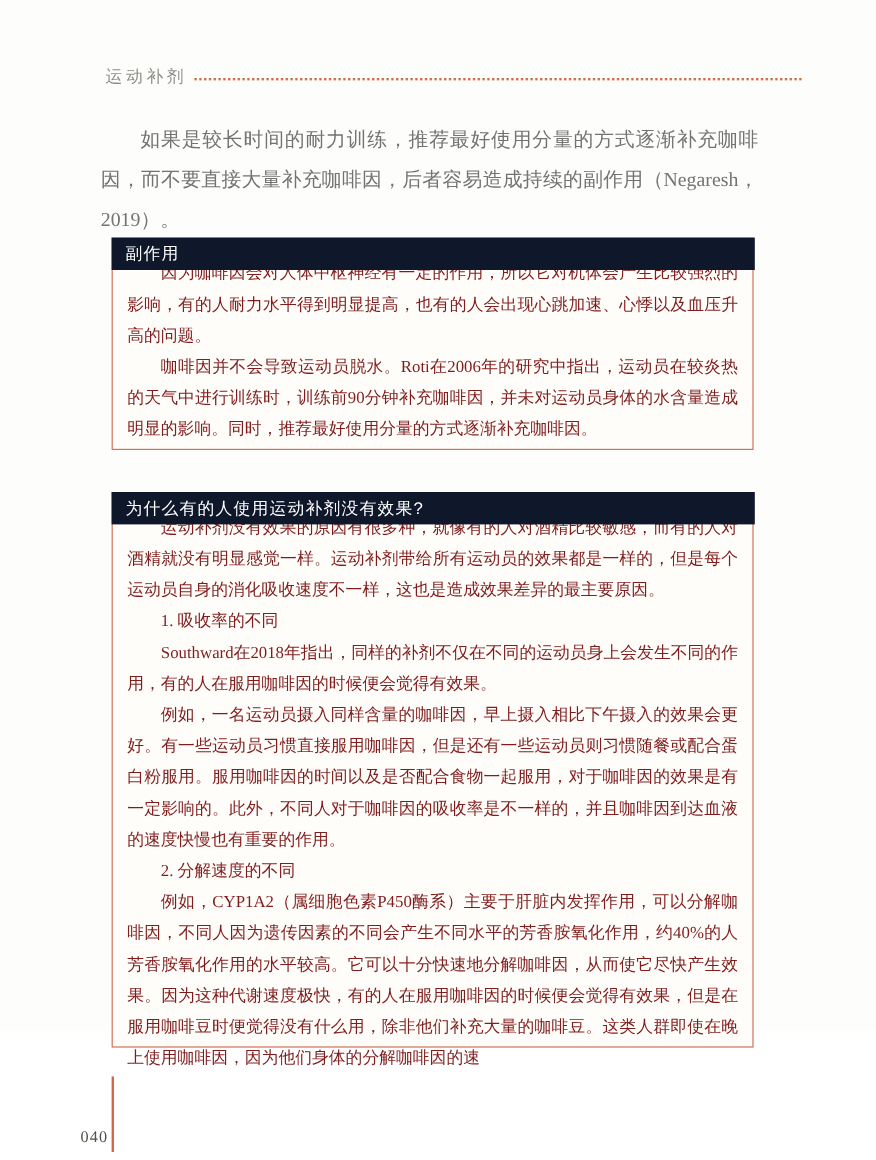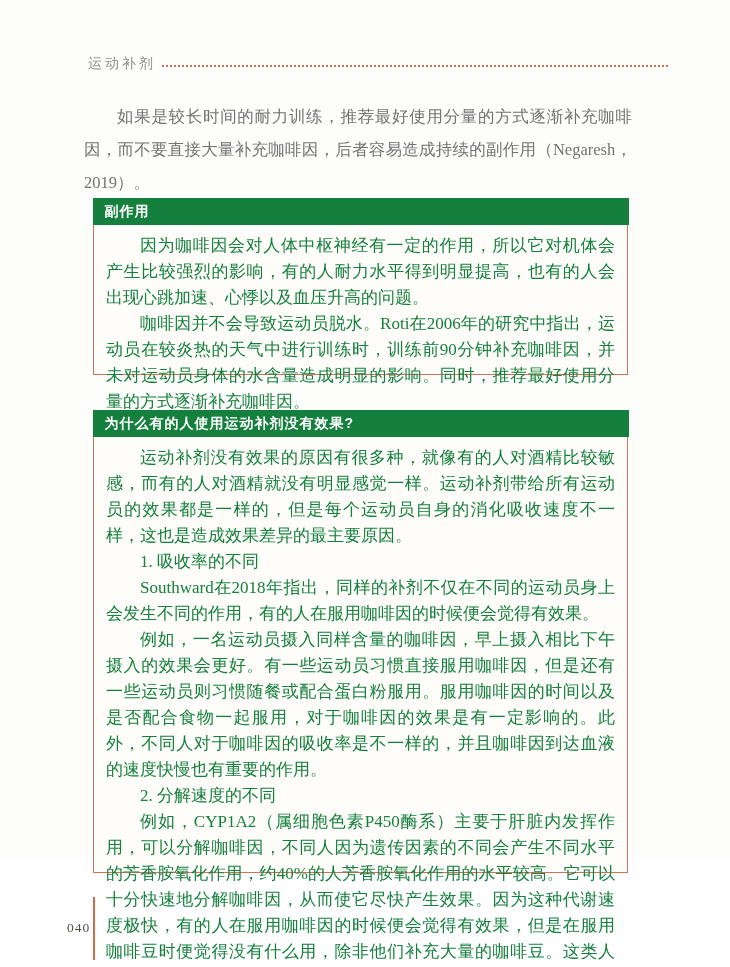--- a/index.html
+++ b/index.html
@@ -40,40 +40,40 @@
 
   
   .box {
     position:absolute; left:93px; width:535px;
     background:#fffdfa;
     border:1.5px solid #cf7257;
   }
   .box-title {
     position:absolute; top:-1.5px; left:-1.5px; right:-1.5px;
     height:27px; line-height:27px;
-    background:#15803d; color:#ffffff;
+    background:#0f172a; color:#ffffff;
     font-family:"Liberation Sans","DejaVu Sans",sans-serif;
-    font-weight:bold; font-size:14px; letter-spacing:1px;
+    font-weight:normal; font-size:14px; letter-spacing:1px;
     padding-left:12px;
   }
   .box-content {
-    margin-top:27px;
+    margin-top:10px;
     padding:7px 12px 0 12px;
-    font-size:17px; line-height:26px;
+    font-size:14px; line-height:26px;
     text-align:justify;
-    color:#15803d;
+    color:#7f1d1d;
     overflow:hidden;
   }
   .box-content p { text-indent:2em; }
   .box-side-effects { top:198px; height:177px; }
   .box-why-no-effect { top:410px; height:463px; }
 
   
   .page-number {
-    position:absolute; left:67px; top:920px;
+    position:absolute; left:67px; top:940px;
     font-size:13.5px; color:#55504a; letter-spacing:1px;
   }
   .footer-rule {
     position:absolute; left:93px; top:897px;
     width:2px; height:63px;
     background:#d4694a;
   }
 </style>
 </head>
 <body>

